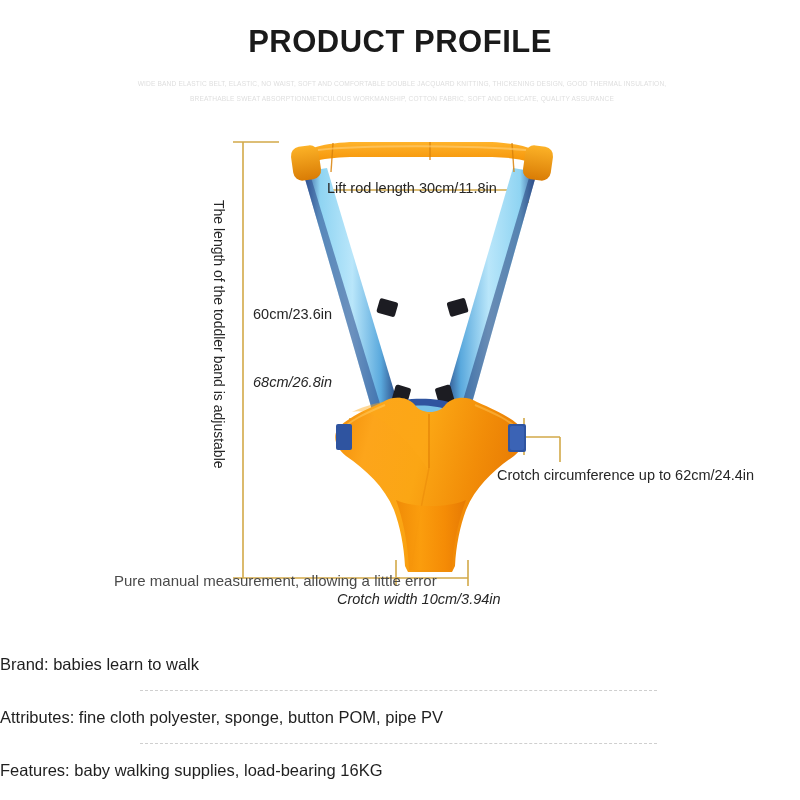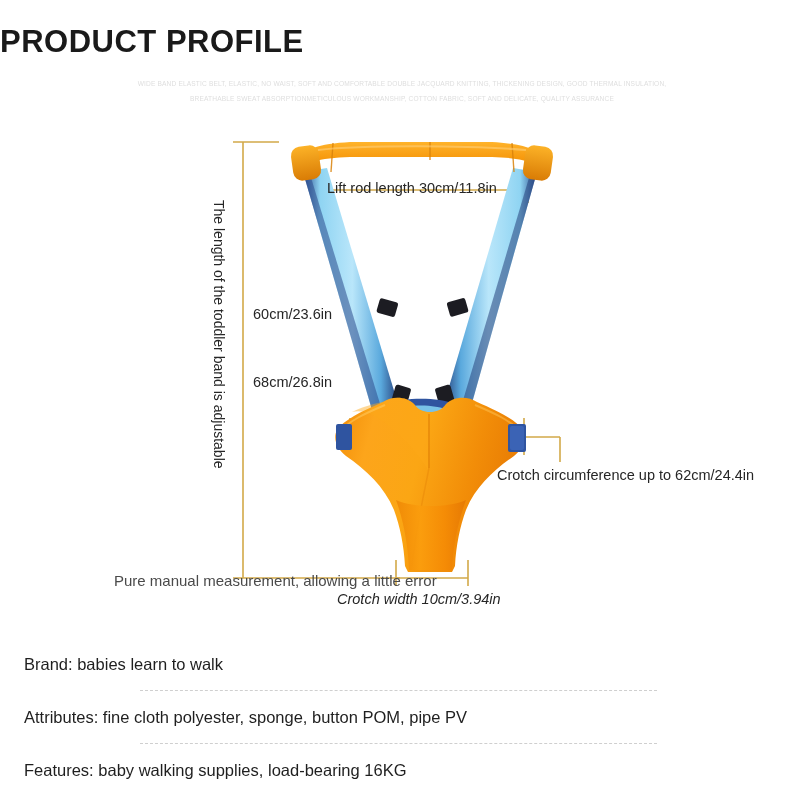--- a/index.html
+++ b/index.html
@@ -15,21 +15,21 @@
     font-family: "Liberation Sans", sans-serif;
     color: #2b2b2b;
   }
 
   
   #page-title {
     position: absolute;
     top: 24px;
     left: 0;
     width: 800px;
-    text-align: left;
+    text-align: center;
     font-size: 31px;
     font-weight: bold;
     letter-spacing: 0.5px;
     color: #1a1a1a;
   }
   #subtitle {
     position: absolute;
     top: 76px;
     left: 128px;
     width: 548px;
@@ -53,21 +53,21 @@
 
   
   .m-label {
     position: absolute;
     font-size: 14.5px;
     color: #262626;
     white-space: nowrap;
   }
   #label-lift-rod   { top: 180px; left: 327px; }
   #label-len-60     { top: 306px; left: 253px; }
-  #label-len-68     { top: 374px; left: 253px; }
+  #label-len-68     { top: 374px; left: 253px; font-style: italic; }
   #label-waist      { top: 467px; left: 497px; }
   #label-crotch     { top: 591px; left: 337px; font-style: italic; }
   #label-note {
     position: absolute;
     top: 572px;
     left: 114px;
     font-size: 15px;
     color: #4a4a4a;
     white-space: nowrap;
   }
@@ -90,21 +90,20 @@
     left: 0;
     width: 800px;
   }
   .spec-row {
     height: 52px;
     display: flex;
     align-items: center;
     box-sizing: border-box;
     font-size: 16.5px;
     color: #1f1f1f;
-    margin-left: 24px;
   }
   .spec-div {
     height: 0;
     margin: 0 143px 0 140px;
     border-top: 1.5px dashed #cfcfcf;
   }
 </style>
 </head>
 <body>
 

